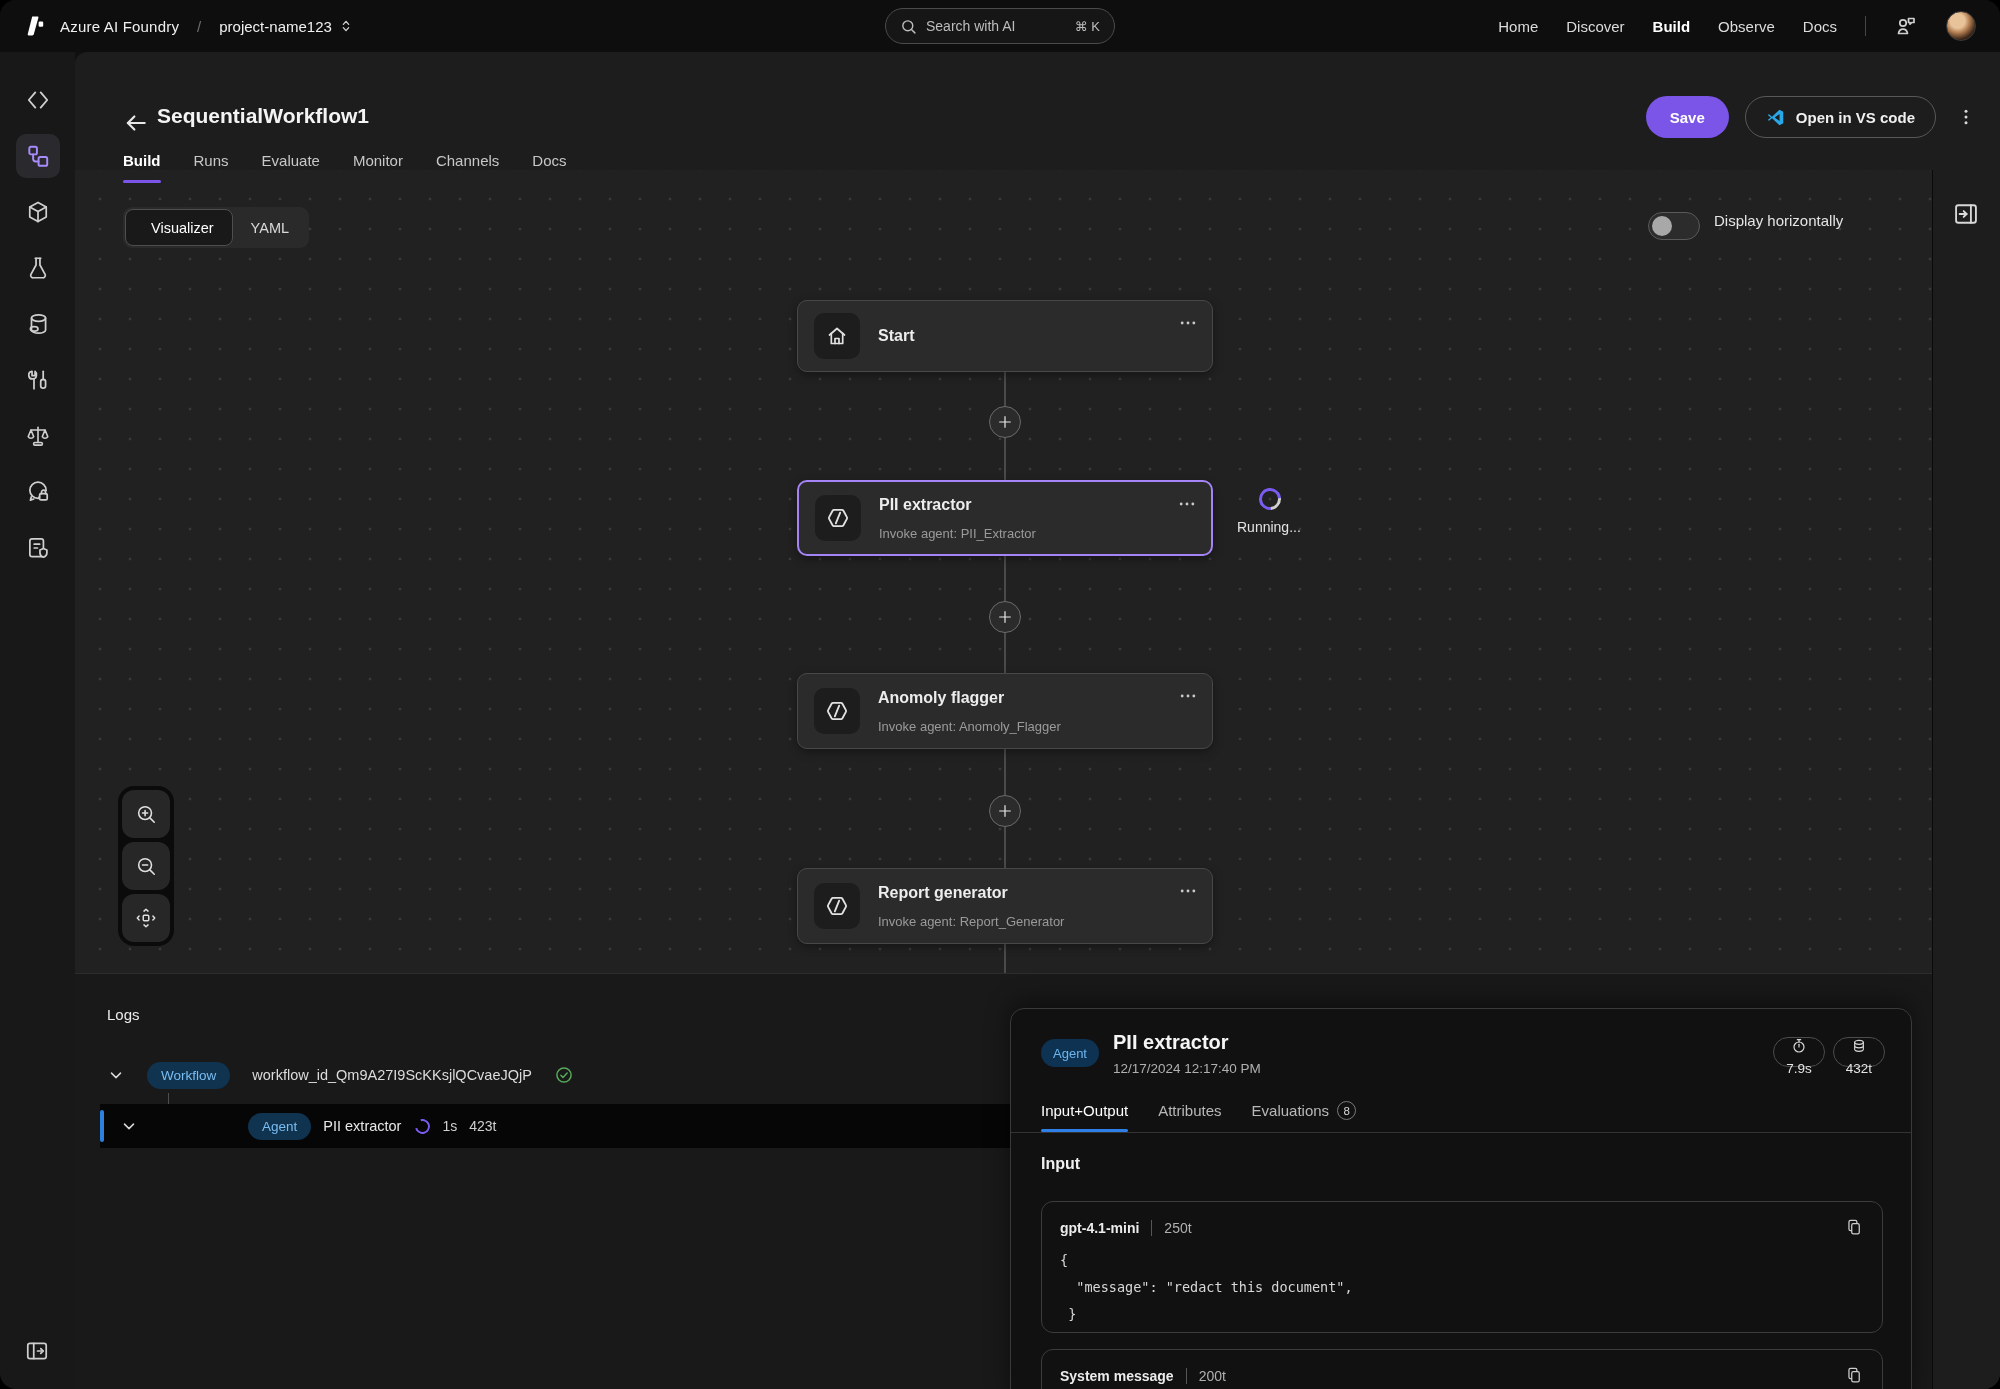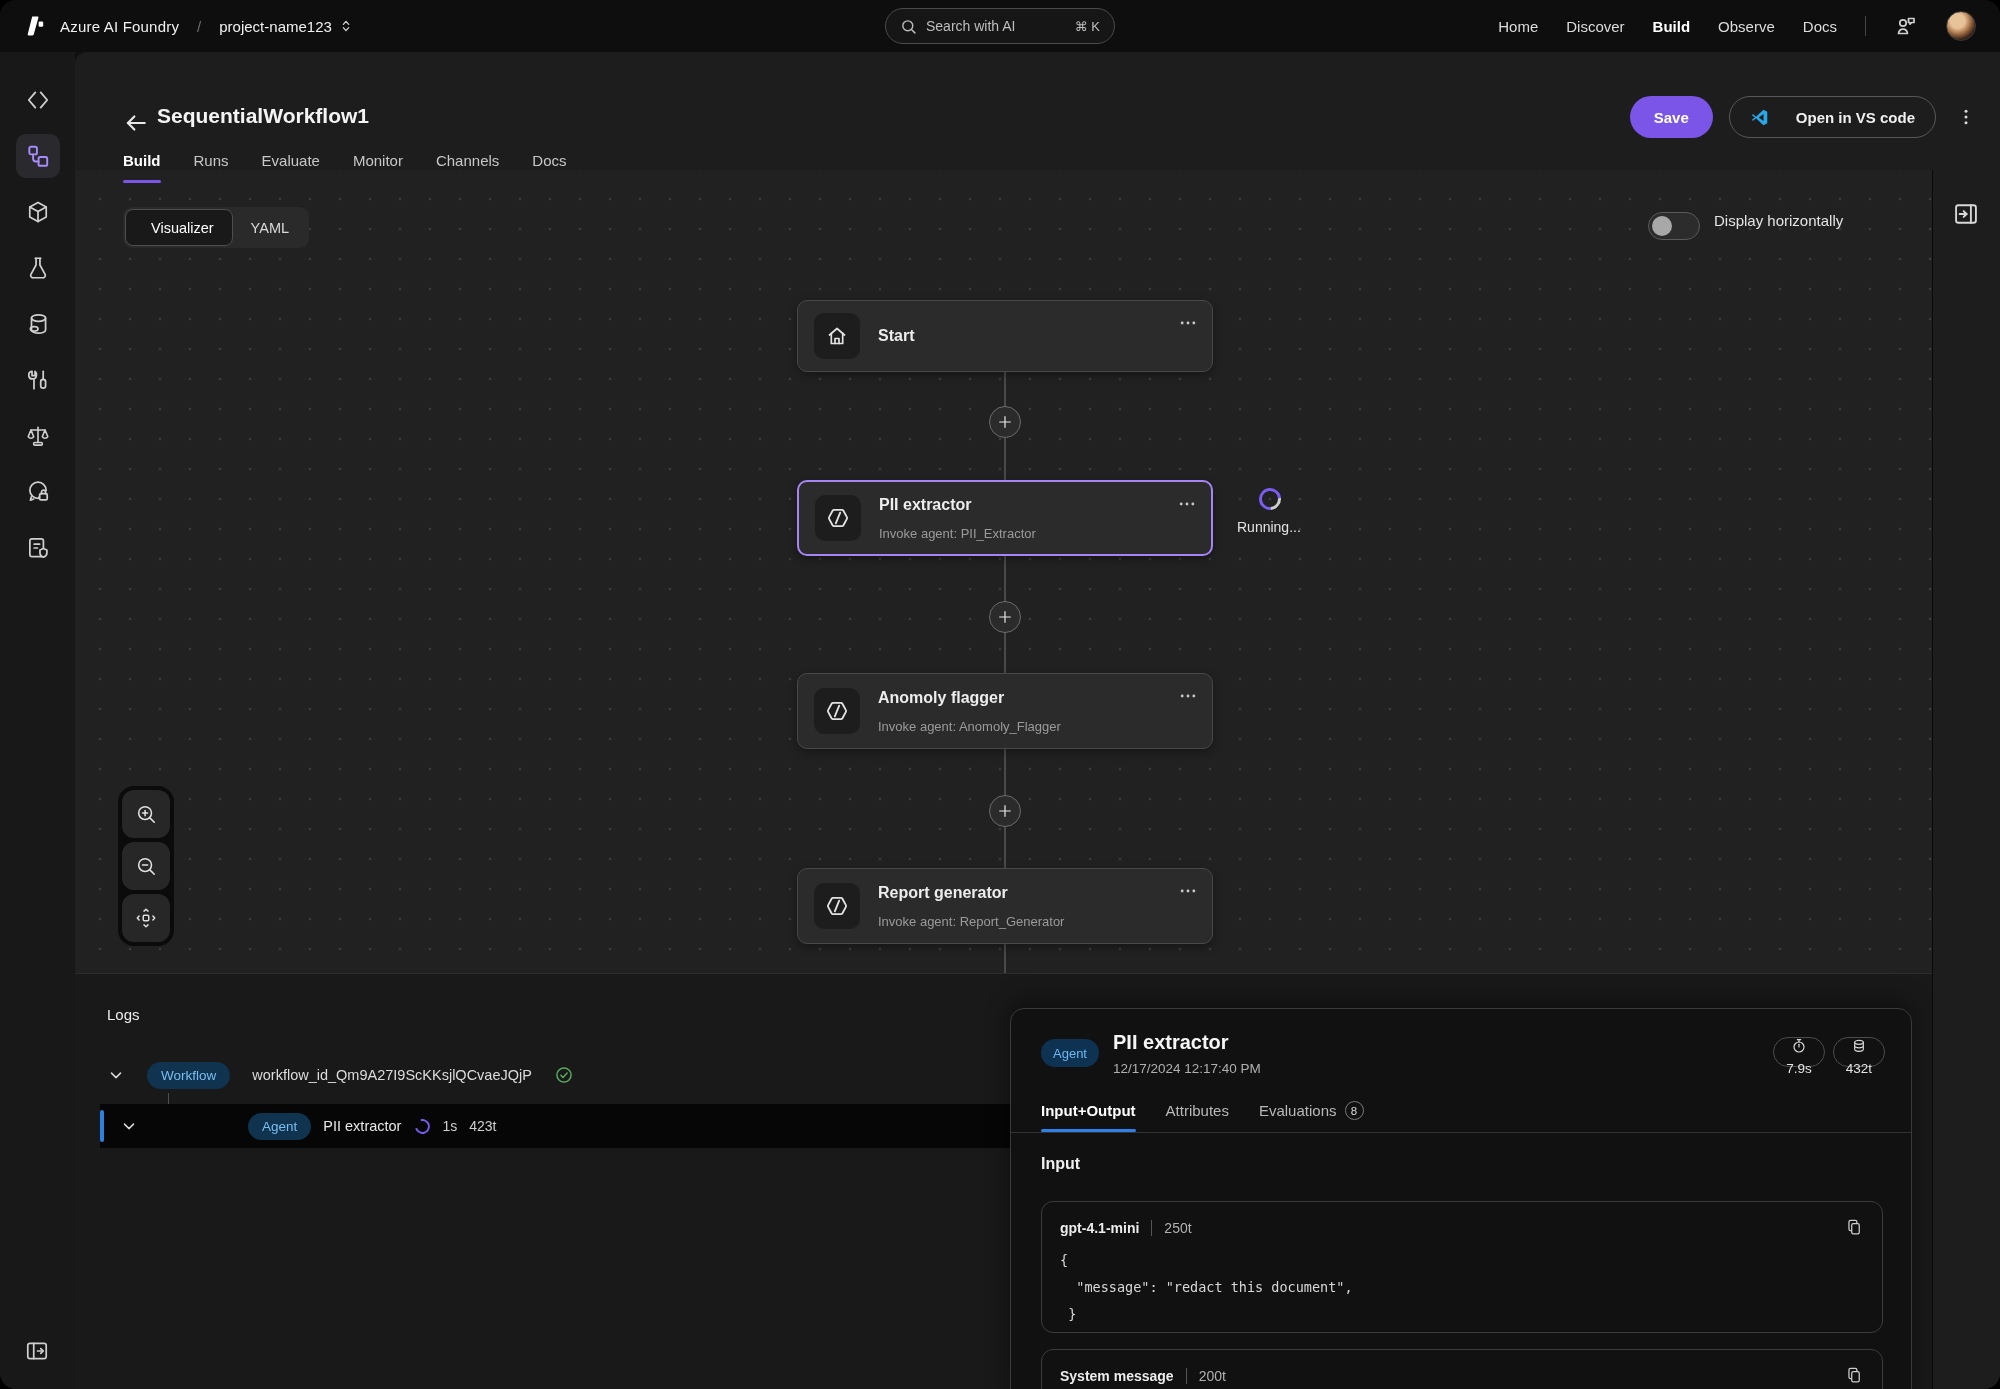--- a/index.html
+++ b/index.html
@@ -41,21 +41,21 @@
   
   .page-header { position:absolute; top:52px; left:75px; width:1925px; height:118px; z-index:20; }
   .back-btn { position:absolute; left:48px; top:58px; cursor:pointer; }
   .page-title { position:absolute; left:82px; top:52px; font-size:21px; font-weight:700; color:#f4f4f4; }
   .tabs { position:absolute; left:48px; top:100px; display:flex; gap:33px; }
   .tab { font-size:15px; color:#c7c7c7; padding-bottom:14px; cursor:pointer; position:relative; }
   .tab.active { color:#fff; font-weight:600; }
   .tab.active::after { content:""; position:absolute; left:0; right:0; bottom:0; height:3px; border-radius:2px; background:#7b54e8; }
   .hdr-actions { position:absolute; right:20px; top:44px; display:flex; align-items:center; gap:16px; }
   .save-btn { height:42px; padding:0 24px; border:none; border-radius:21px; background:#7b54e8; color:#fff; font-size:15px; font-weight:600; cursor:pointer; font-family:inherit; }
-  .vscode-btn { height:42px; padding:0 20px; border:1px solid #585858; border-radius:21px; background:transparent; color:#f0f0f0; font-size:15px; font-weight:600; display:flex; align-items:center; gap:27px; cursor:pointer; font-family:inherit; }
+  .vscode-btn { height:42px; padding:0 20px; border:1px solid #585858; border-radius:21px; background:transparent; color:#f0f0f0; font-size:15px; font-weight:600; display:flex; align-items:center; gap:11px; cursor:pointer; font-family:inherit; }
   .kebab-btn { padding:4px; cursor:pointer; }
 
   
   .seg-control { position:absolute; top:207px; left:123px; height:41px; background:#2a2a2a; border-radius:9px; display:flex; padding:2px; z-index:22; }
   .seg { height:37px; padding:0 18px; display:flex; align-items:center; font-size:14.5px; color:#d8d8d8; border-radius:8px; cursor:pointer; }
   .seg.active { background:#191919; border:1px solid #4e4e4e; color:#fff;padding-left:25px; }
   .h-toggle-wrap { position:absolute; top:212px; left:1648px; display:flex; gap:14px; z-index:22; }
   .switch { width:52px; height:28px; border-radius:14px; background:#2c2c2c; border:1px solid #5a5a5a; position:relative; cursor:pointer; }
   .switch .knob { position:absolute; top:3px; left:3px; width:20px; height:20px; border-radius:50%; background:#a8a8a8; }
   .h-toggle-label { font-size:15px; color:#e4e4e4; }
@@ -93,21 +93,21 @@
 
   
   .detail { position:absolute; top:1008px; left:1010px; width:902px; height:400px; background:#111111; border:1px solid #3a3a3a; border-radius:14px; z-index:20; box-shadow:0 -6px 24px rgba(0,0,0,.45); overflow:hidden; }
   .d-badge { position:absolute; left:30px; top:30px; height:28px; padding:0 12px; border-radius:14px; background:#0d3252; color:#6fb6f0; font-size:13px; display:flex; align-items:center; }
   .d-title { position:absolute; left:102px; top:22px; font-size:20px; font-weight:700; color:#f5f5f5; }
   .d-time { position:absolute; left:102px; top:52px; font-size:13.5px; color:#b0b0b0; }
   .d-pills { position:absolute; right:26px; top:28px; display:flex; gap:8px; }
   .d-pill { height:30px; border:1px solid #4c4c4c; border-radius:15px; padding:0 12px; display:flex; align-items:center; gap:7px; font-size:13.5px; color:#e4e4e4;flex-direction:column; }
   .d-tabs { position:absolute; left:30px; top:92px; display:flex; gap:30px; }
   .d-tab { font-size:15px; color:#b8b8b8; padding-bottom:12px; position:relative; cursor:pointer; display:flex; align-items:center; gap:8px; }
-  .d-tab.active { color:#fff; font-weight:700; }
+  .d-tab.active { color:#fff; font-weight:400; }
   .d-tab.active::after { content:""; position:absolute; left:0; right:0; bottom:0; height:3px; border-radius:2px; background:#2e80e8; }
   .d-tab-count { width:19px; height:19px; border:1px solid #7a7a7a; border-radius:50%; font-size:11.5px; color:#d8d8d8; display:flex; align-items:center; justify-content:center; }
   .d-tabline { position:absolute; left:0; top:123px; width:100%; height:1px; background:#333; }
   .d-section { position:absolute; left:30px; top:146px; font-size:16px; font-weight:700; color:#f0f0f0; }
   .d-card { position:absolute; left:30px; width:842px; border:1px solid #3c3c3c; border-radius:12px; padding:16px 18px; }
   .d-card1 { top:192px; height:132px; }
   .d-card2 { top:340px; height:120px; }
   .card-head { display:flex; align-items:center; }
   .card-title { font-size:14px; font-weight:700; color:#ececec; }
   .card-sep { width:1px; height:16px; background:#565656; margin:0 12px; }

